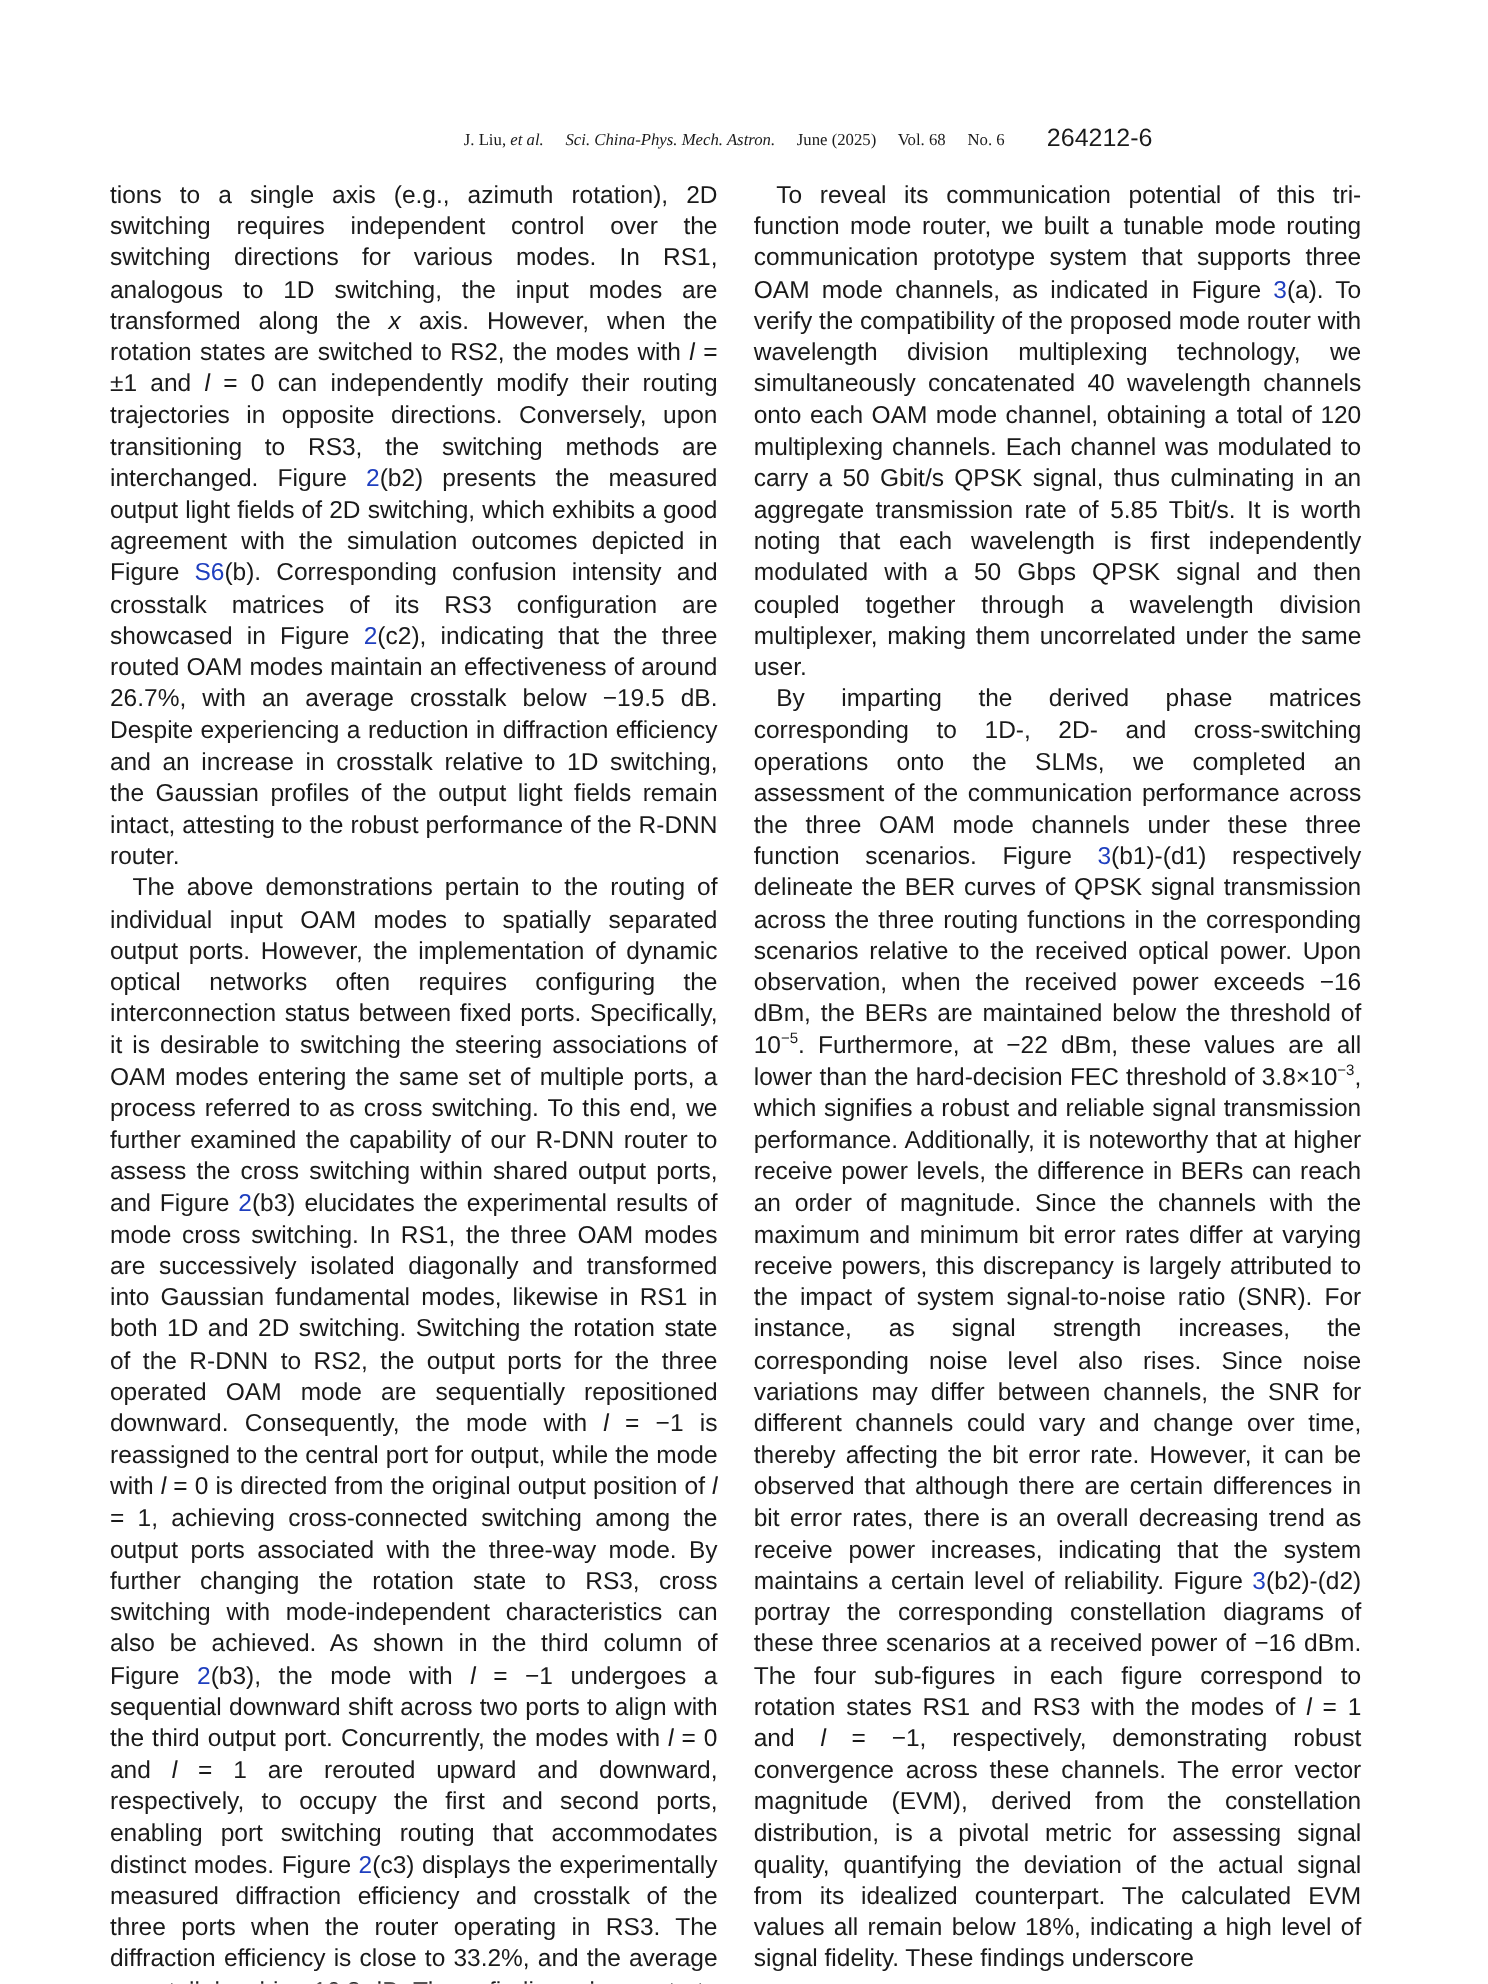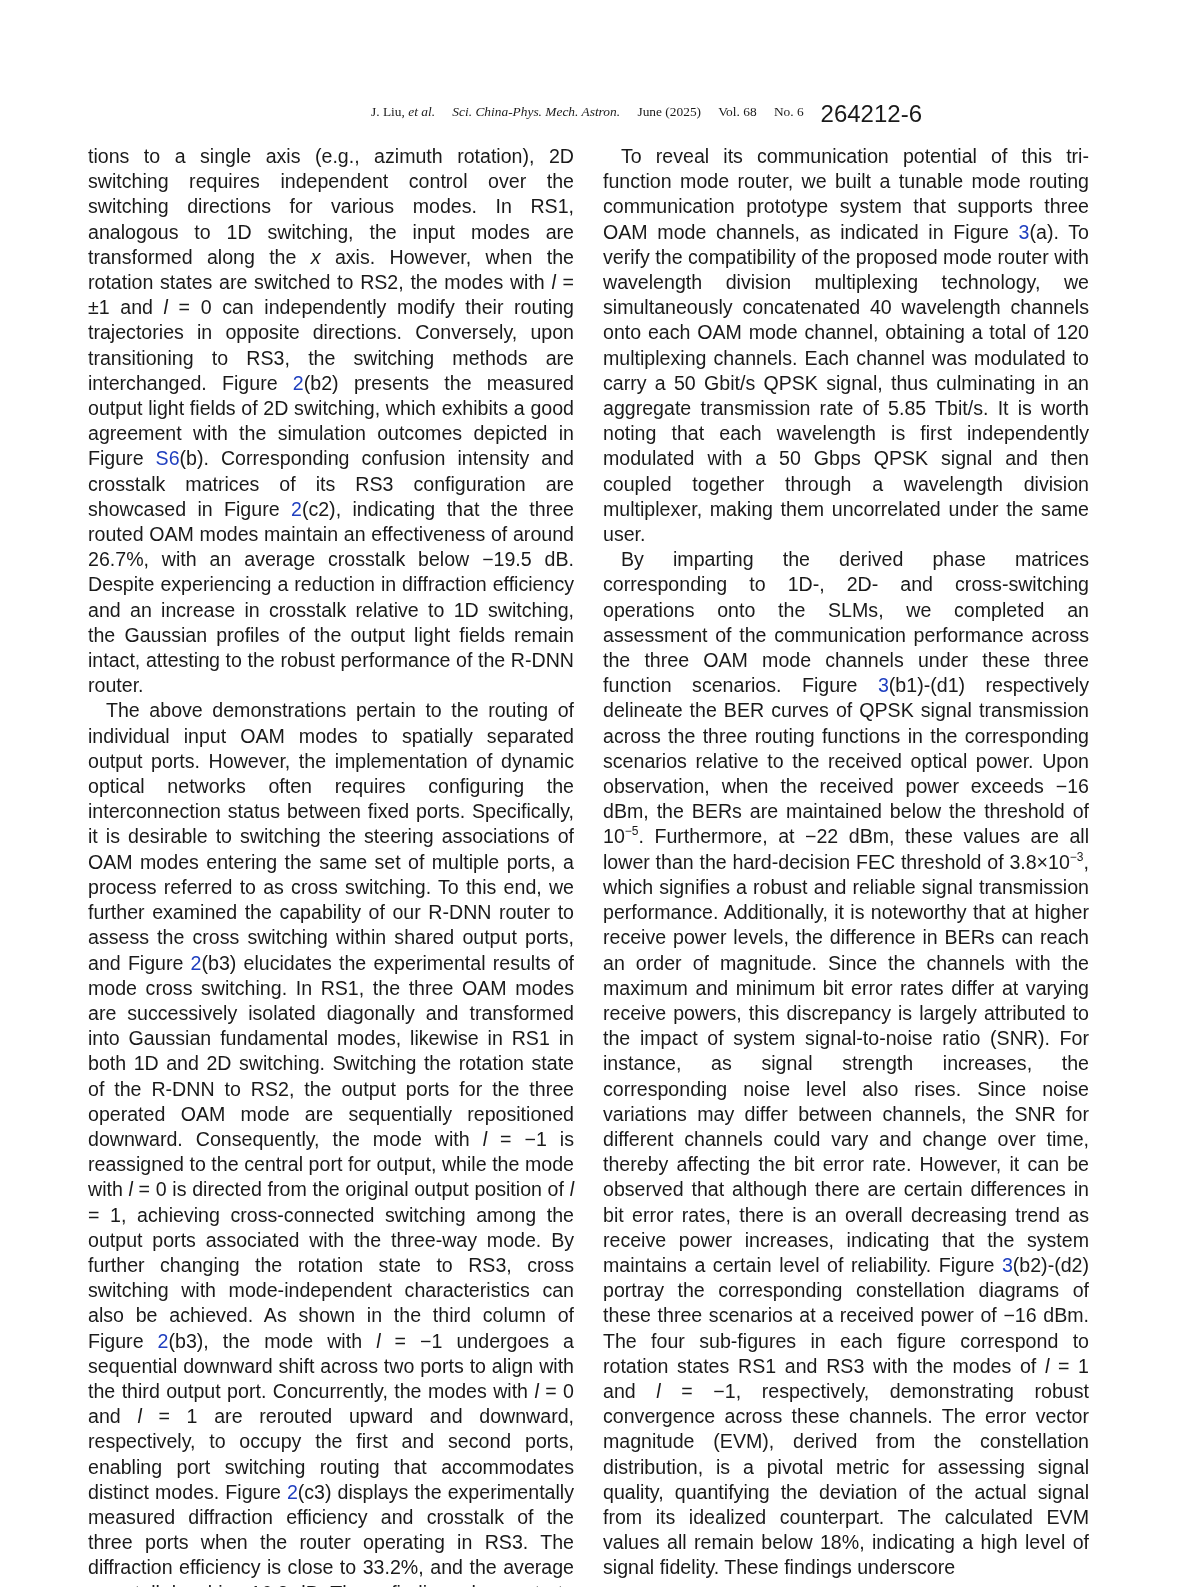--- a/index.html
+++ b/index.html
@@ -8,21 +8,21 @@
     position: absolute; top: 100px; left: 0; width: 1010px; height: 24px;
     font-family: "Liberation Serif", serif;
   }
   .header .meta {
     position: absolute; left: 371px; top: 4px; font-size: 13.4px; white-space: nowrap; letter-spacing: 0;
   }
   .header .meta span { margin-right: 14px; }
   .header .meta i { font-style: italic; }
   .header .pageno {
     position: absolute; right: 88px; top: 0px;
-    font-family: "Liberation Sans", sans-serif; font-size: 24px;
+    font-family: "Liberation Sans", sans-serif; font-size: 20px;
   }
   .col {
     position: absolute; top: 144px; width: 486px;
     font-family: Liberation Sans, sans-serif; font-size: 19.6px; line-height: 25.2px;
     text-align: justify; hyphens: manual;
   }
   .col.left { left: 88px; }
   .col.right { left: 603px; }
   .col p { margin: 0; }
   .col p.indent { text-indent: 18px; }

